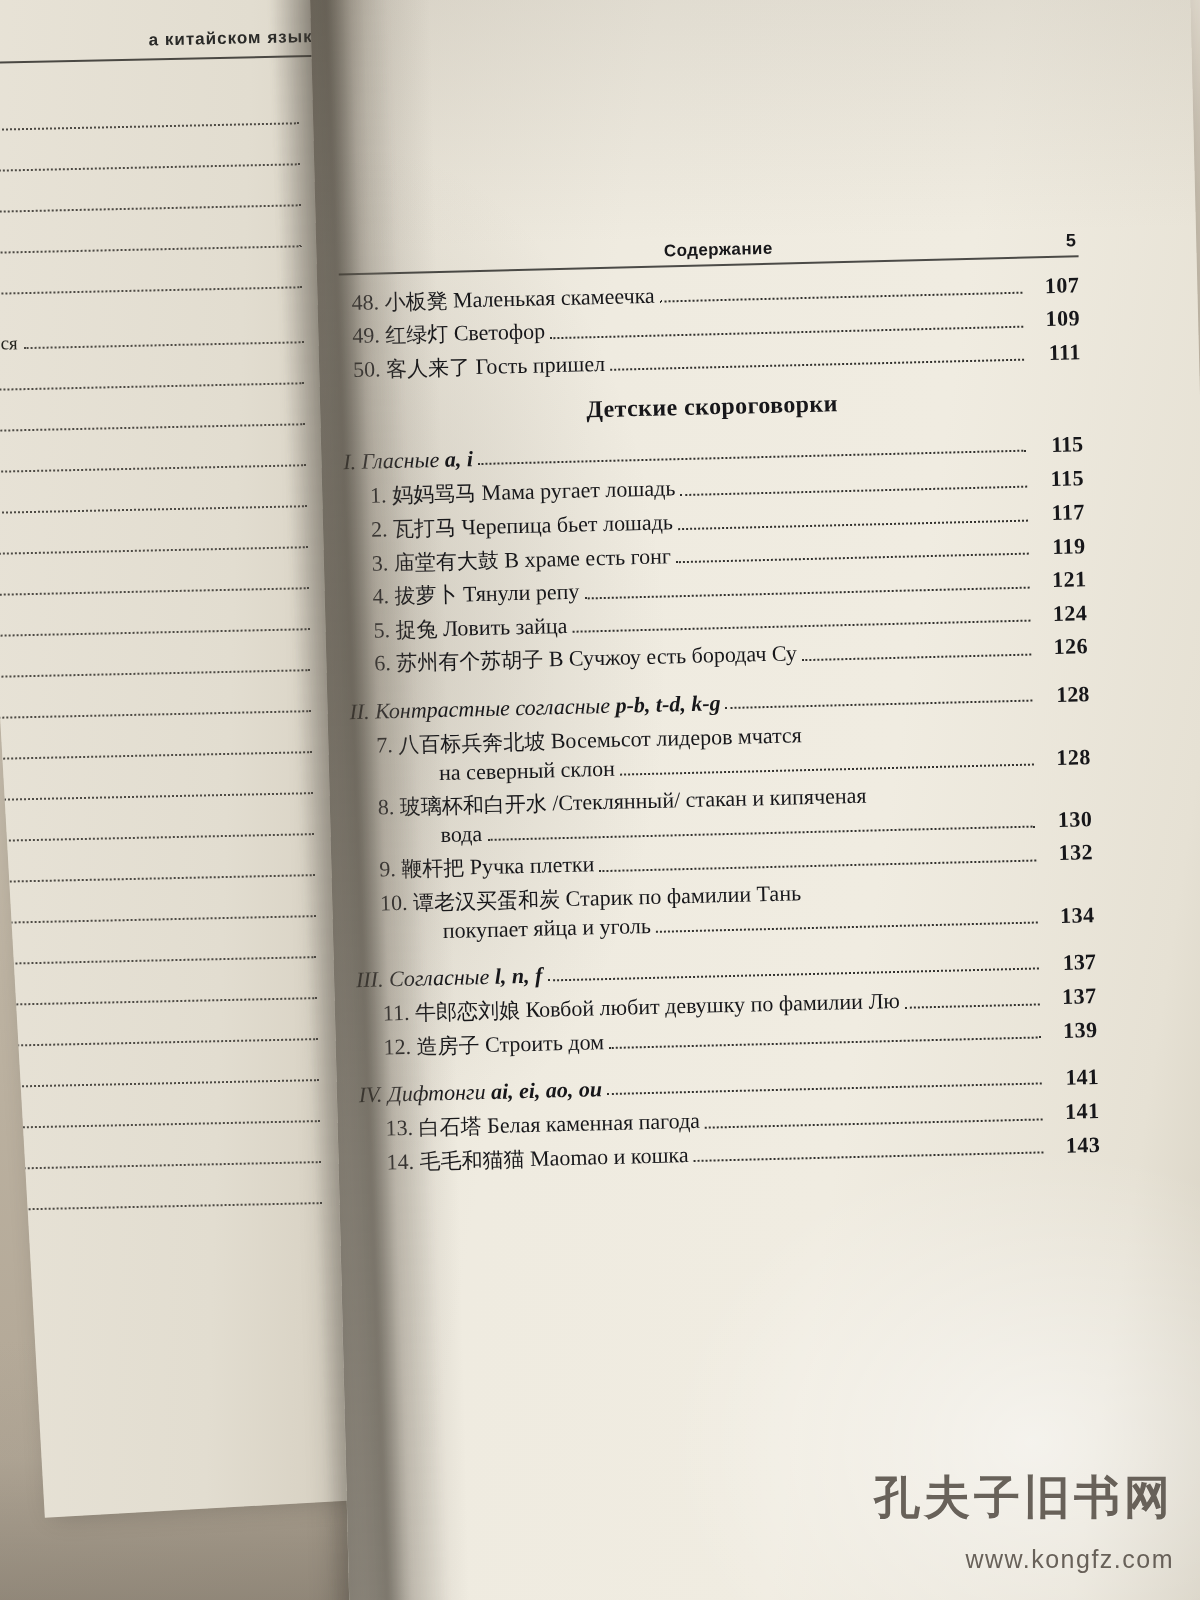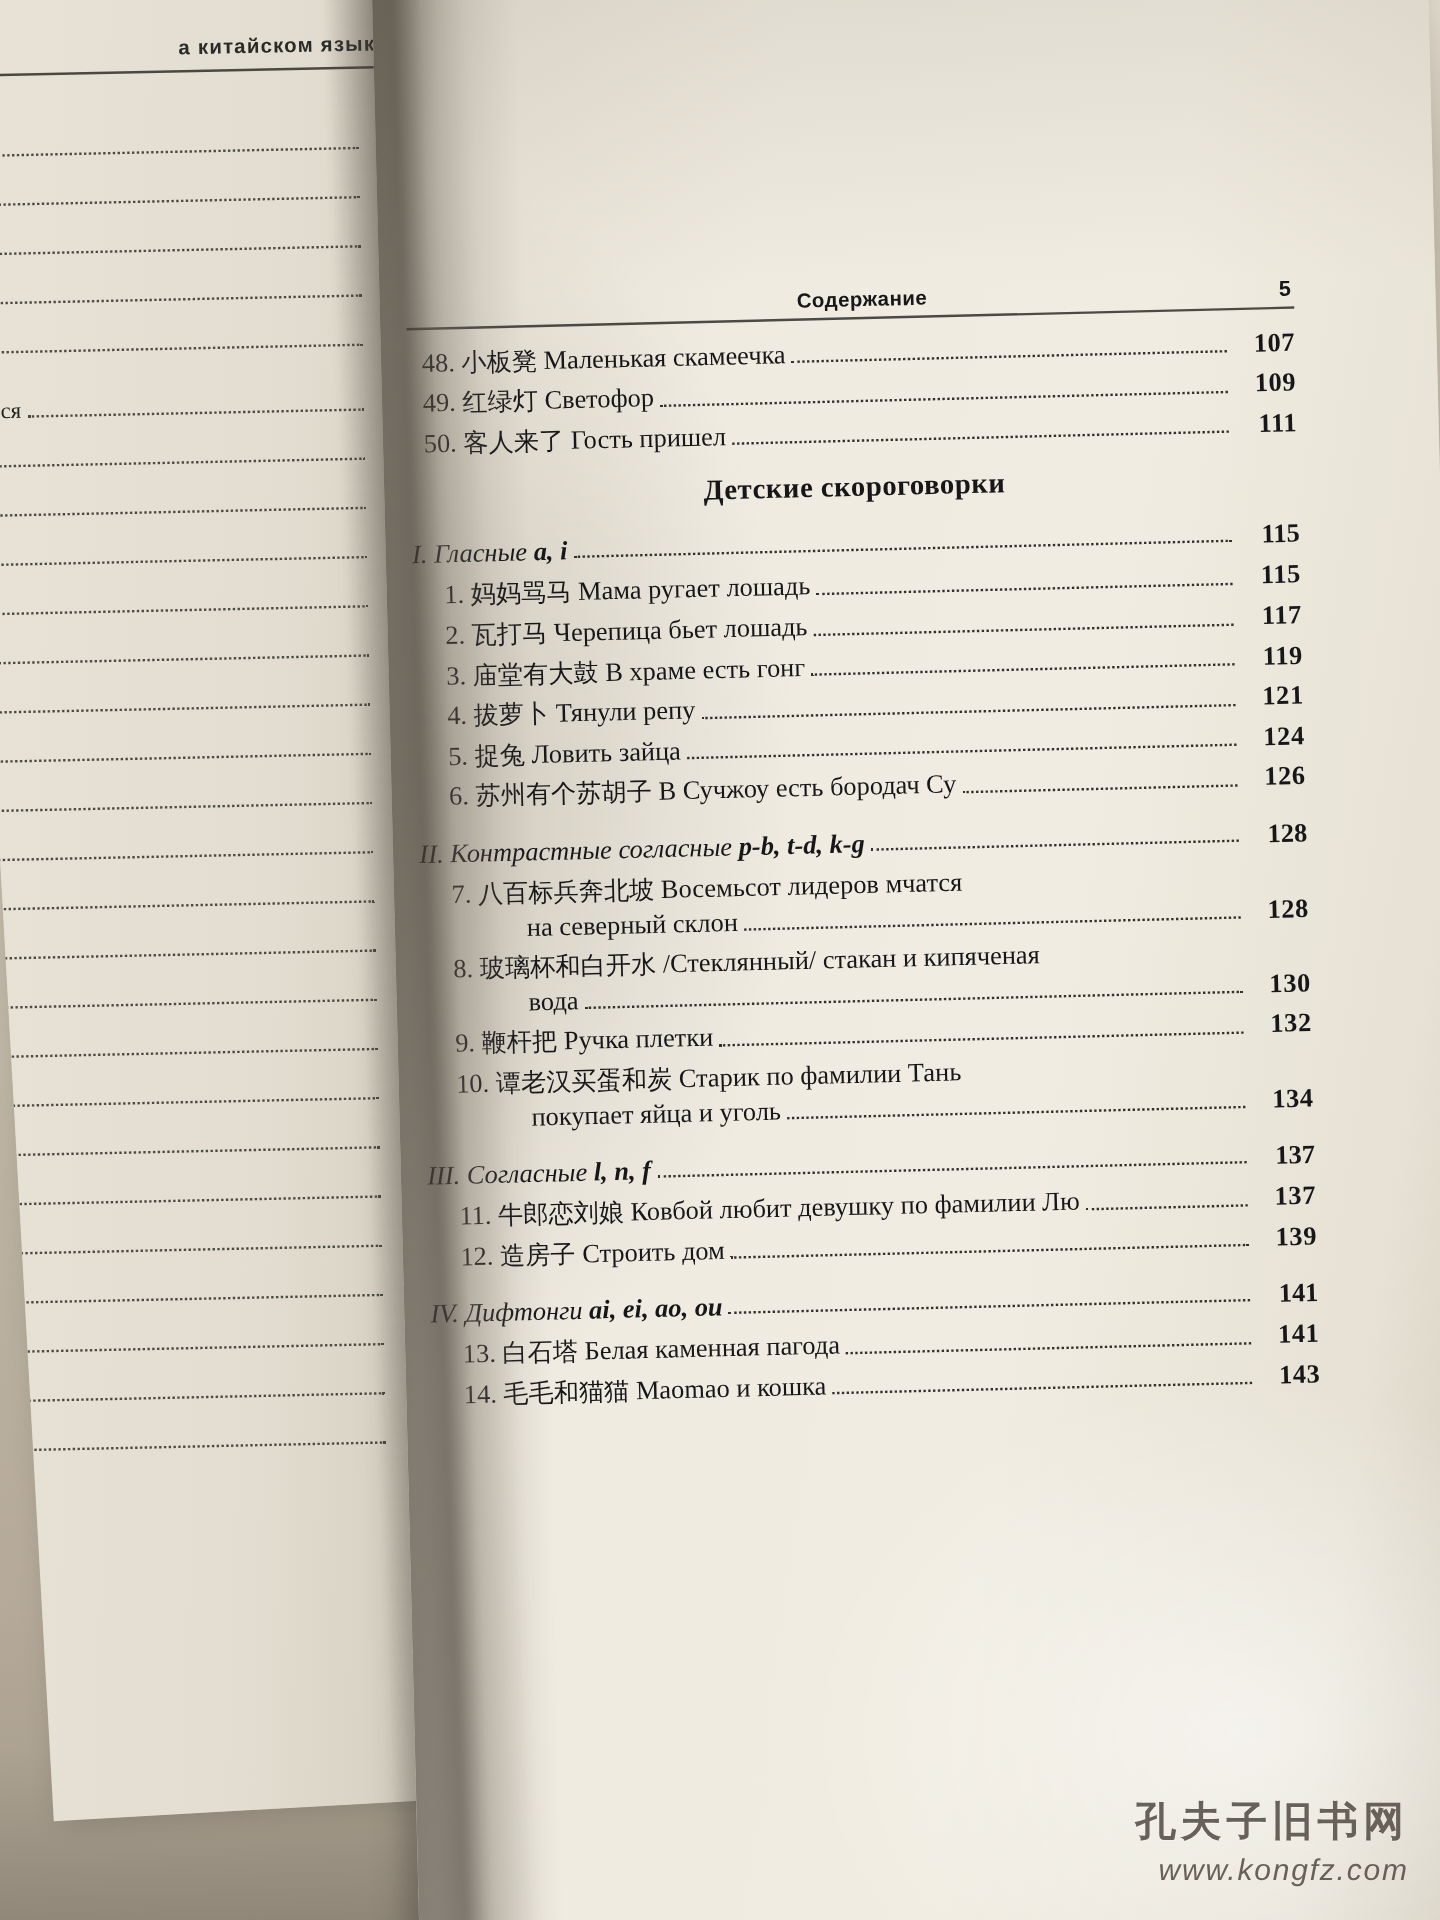--- a/index.html
+++ b/index.html
@@ -244,33 +244,32 @@
   .watermark {
     position: absolute;
     right: 26px; bottom: 26px;
     text-align: right;
     color: #6f6860;
     opacity: 0.92;
     pointer-events: none;
   }
   .wm-cn {
     font-family: "DejaVu Sans", sans-serif;
-    font-size: 34px;
+    font-size: 46px;
     font-weight: bold;
     letter-spacing: 4px;
     color: #5d564e;
     text-shadow: 0 1px 0 rgba(255,255,255,0.35);
   }
   .wm-url {
     font-family: "Liberation Sans", sans-serif;
     font-size: 25px;
     letter-spacing: 1.5px;
-    margin-top: 4px;
+    margin-top: 16px;
     color: #5d564e;
-    font-style: italic;
   }
 </style>
 </head>
 <body>
 
 <div id="page">
 
   <div class="desk"></div>
   <div class="desk-shadow-top"></div>
   <div class="desk-shadow-bottom"></div>

